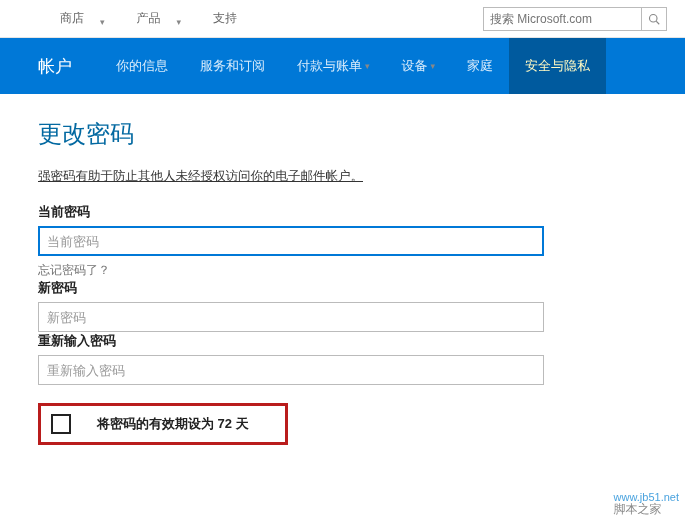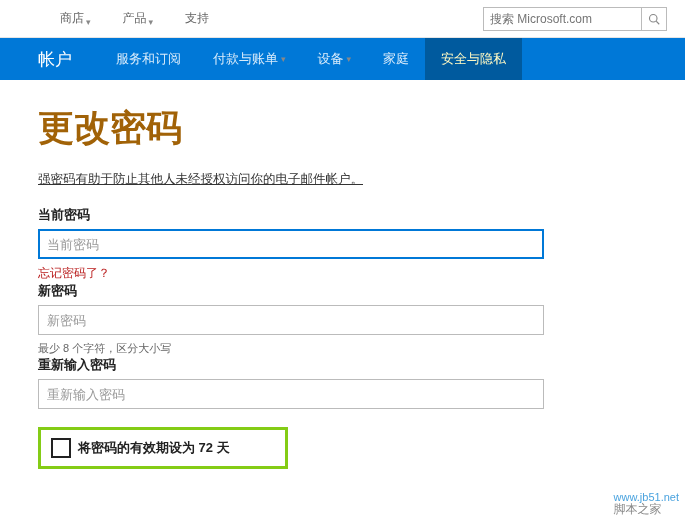--- a/index.html
+++ b/index.html
@@ -8,48 +8,48 @@
   
   .top-header { display: flex; align-items: center; height: 38px; padding: 0 18px 0 22px; border-bottom: 1px solid #e5e5e5; background: #fff; }
   .ms-logo { display: flex; align-items: center; gap: 6px; }
   .ms-squares { width: 20px; height: 20px; display: grid; grid-template-columns: 1fr 1fr; grid-template-rows: 1fr 1fr; gap: 1.5px; }
   .ms-squares span:nth-child(1){ background:#f25022; }
   .ms-squares span:nth-child(2){ background:#7fba00; }
   .ms-squares span:nth-child(3){ background:#00a4ef; }
   .ms-squares span:nth-child(4){ background:#ffb900; }
   .ms-name { font-size: 15px; color: #555; font-weight: 600; }
   .top-nav { display: flex; gap: 32px; margin-left: 38px; }
-  .top-nav-item { font-size: 12px; color: #666; display: flex; align-items: flex-end; gap: 2px; cursor: pointer; }
+  .top-nav-item { font-size: 12px; color: #666; display: flex; align-items: flex-end; gap: 16px; cursor: pointer; }
   .chev { font-size: 9px; color: #888; }
   .search-wrap { margin-left: auto; display: flex; align-items: flex-end; }
   .search-input { width: 158px; height: 24px; border: 1px solid #bbb; border-right: none; font-size: 12px; padding: 0 6px; color: #666; outline: none; }
   .search-btn { width: 26px; height: 24px; border: 1px solid #bbb; background: #fff; display:flex; align-items:center; justify-content:center; cursor:pointer; }
   .mag { width: 12px; height: 12px; }
   .mag circle { fill:none; stroke:#888; stroke-width:1.5; }
   .mag line { stroke:#888; stroke-width:1.5; }
 
   
-  .blue-nav { background: #0078d7; height: 42px; display: flex; align-items: stretch; padding-left: 38px; }
+  .blue-nav { background: #0078d7; height: 56px; display: flex; align-items: stretch; padding-left: 38px; }
   .blue-brand { color: #fff; font-size: 17px; display:flex; align-items:center; padding-right: 28px; }
   .blue-item { color: #d9ecfb; font-size: 13px; display:flex; align-items:center; gap:3px; padding: 0 16px; cursor:pointer; }
   .blue-item.active { background: #005a9e; color:#fef9c3; }
 
   
   .content { padding: 24px 38px 0 38px; }
-  h1 { font-size: 36px; font-weight: 700; color: #a16207; margin-bottom: 18px; }
+  h1 { font-size: 24px; font-weight: 400; color: #0369a1; margin-bottom: 18px; }
   .desc { font-size: 12.5px; color: #333; margin-bottom: 18px; text-decoration: underline; }
   .label { font-size: 13px; font-weight: 700; color: #222; margin-bottom: 5px; }
   .input-base { width: 506px; height: 30px; border: 1px solid #bbb; font-size: 13px; padding: 0 8px; color: #333; outline:none; display:block; }
   .input-base::placeholder { color:#999; }
   .input-active { border: 1px solid #0078d7; box-shadow: inset 0 0 0 1px #0078d7; }
-  .link { color: #b91c1c; font-size: 12px; margin-top: 6px; display:inline-block; cursor:pointer; }
+  .link { color: #737373; font-size: 12px; margin-top: 6px; display:inline-block; cursor:pointer; }
   .hint { font-size: 11px; color: #666; margin-top: 6px; }
   .field-gap { }
 
-  .checkbox-row { margin-top: 18px; display:flex; align-items:center; gap:7px; padding: 8px 10px; border: 3px solid #84cc16; width: 250px; }
+  .checkbox-row { margin-top: 18px; display:flex; align-items:center; gap:26px; padding: 8px 10px; border: 3px solid #b91c1c; width: 250px; }
   .cb { width: 20px; height: 20px; border: 2px solid #222; background:#fff; flex-shrink:0; cursor:pointer; }
   .cb-label { font-size: 13px; font-weight: 700; color: #222; }
 
   .watermark { position:absolute; right:6px; bottom:10px; font-size:12px; color:#888; text-align:left; line-height:1.1; }
   .watermark .u { color:#4aa3df; font-size:11px; }
 </style>
 </head>
 <body>
 
 <div class="top-header">
@@ -73,20 +73,23 @@
           <circle cx="7" cy="7" r="5"></circle>
           <line x1="11" y1="11" x2="15" y2="15"></line>
         </svg>
     </div>
   </div>
 </div>
 
 <div class="blue-nav">
   <div class="blue-brand">帐户</div>
   <div class="blue-item">
+      <span>你的信息</span>
+    </div>
+  <div class="blue-item">
       <span>服务和订阅</span>
     </div>
   <div class="blue-item">
       <span>付款与账单</span>
       <span class="chev">▾</span>
     </div>
   <div class="blue-item">
       <span>设备</span>
       <span class="chev">▾</span>
     </div>
@@ -104,21 +107,20 @@
 
   <div>
     <div class="label">当前密码</div>
     <input type="password" class="input-base input-active" placeholder="当前密码" style="">
     <a class="link">忘记密码了？</a>
   </div>
 
   <div class="field-gap">
     <div class="label">新密码</div>
     <input type="password" class="input-base" placeholder="新密码" style="">
-    <div class="hint">最少 8 个字符，区分大小写</div>
   </div>
 
   <div class="field-gap">
     <div class="label">重新输入密码</div>
     <input type="password" class="input-base" placeholder="重新输入密码" style="">
   </div>
 
   <div class="checkbox-row">
     <div class="cb"></div>
     <div class="cb-label">将密码的有效期设为 72 天</div>

